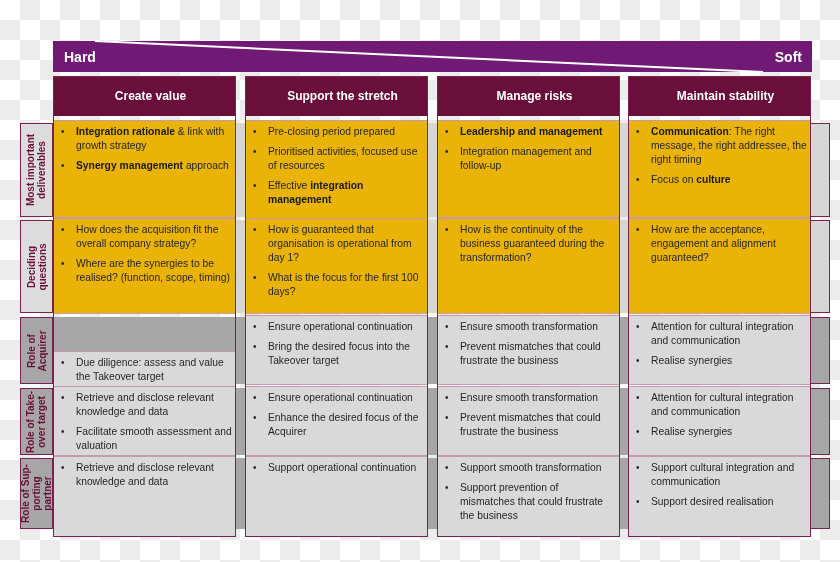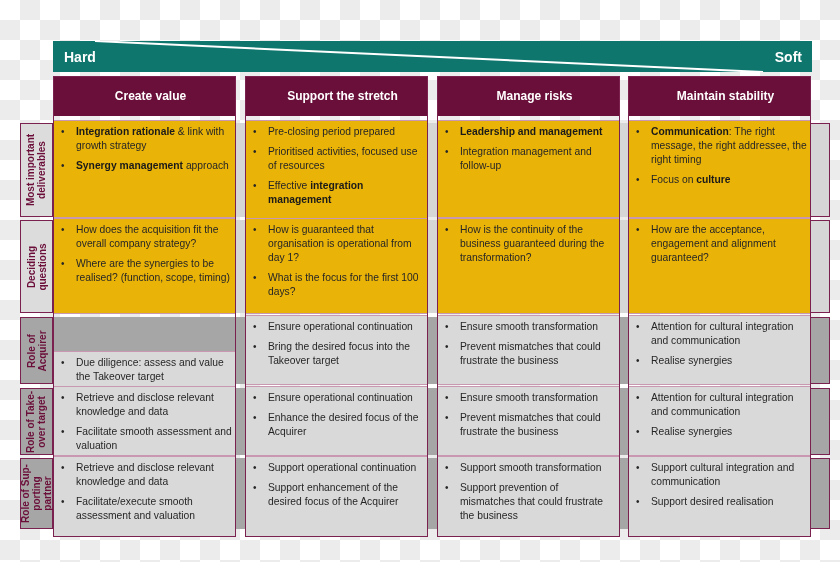--- a/index.html
+++ b/index.html
@@ -8,21 +8,21 @@
     font-family: "Liberation Sans", "DejaVu Sans", sans-serif;
     background-color: #ffffff;
     background-image:
       linear-gradient(45deg, #ececec 25%, transparent 25%, transparent 75%, #ececec 75%),
       linear-gradient(45deg, #ececec 25%, transparent 25%, transparent 75%, #ececec 75%);
     background-size: 40px 40px;
     background-position: 0 0, 20px 20px;
   }
   .scale-bar {
     position: absolute; left: 53px; top: 41px; width: 759px; height: 31px;
-    background: #0f766e;
+    background: #701a75;
   }
   .scale-bar svg { position: absolute; left: 0; top: 0; }
   .scale-label {
     position: absolute; top: 8px; color: #ffffff; font-weight: bold; font-size: 14px;
   }
   .scale-hard { left: 11px; }
   .scale-soft { right: 10px; }
 
   .row-band {
     position: absolute; left: 20px; width: 810px;
@@ -223,27 +223,25 @@
     </div>
     <div class="cell dark" style="left: 628px; top: 386px; height: 70px;">
       <ul>
         <li><span>Attention for cultural integration and communication</span></li>
         <li><span>Realise synergies</span></li>
       </ul>
     </div>
     <div class="cell dark" style="left: 53px; top: 456px; height: 81px; border-bottom: none;">
       <ul>
         <li><span>Retrieve and disclose relevant knowledge and data</span></li>
-        <li><span>Facilitate/execute smooth assessment and valuation</span></li>
       </ul>
     </div>
     <div class="cell dark" style="left: 245px; top: 456px; height: 81px; border-bottom: none;">
       <ul>
         <li><span>Support operational continuation</span></li>
-        <li><span>Support enhancement of the desired focus of the Acquirer</span></li>
       </ul>
     </div>
     <div class="cell dark" style="left: 437px; top: 456px; height: 81px; border-bottom: none;">
       <ul>
         <li><span>Support smooth transformation</span></li>
         <li><span>Support prevention of mismatches that could frustrate the business</span></li>
       </ul>
     </div>
     <div class="cell dark" style="left: 628px; top: 456px; height: 81px; border-bottom: none;">
       <ul>

